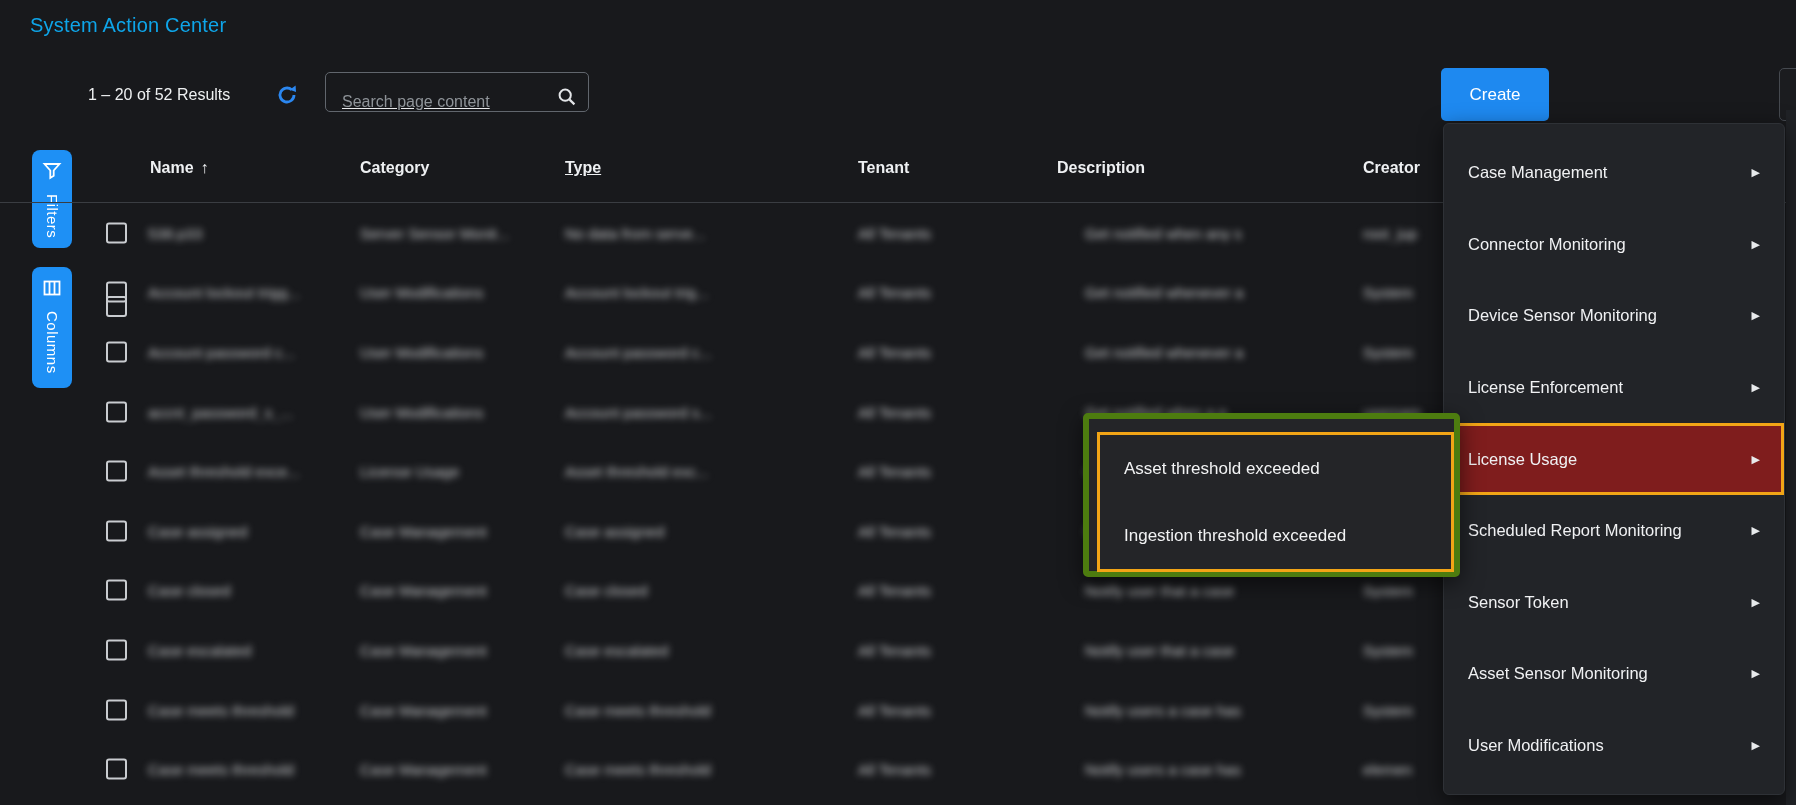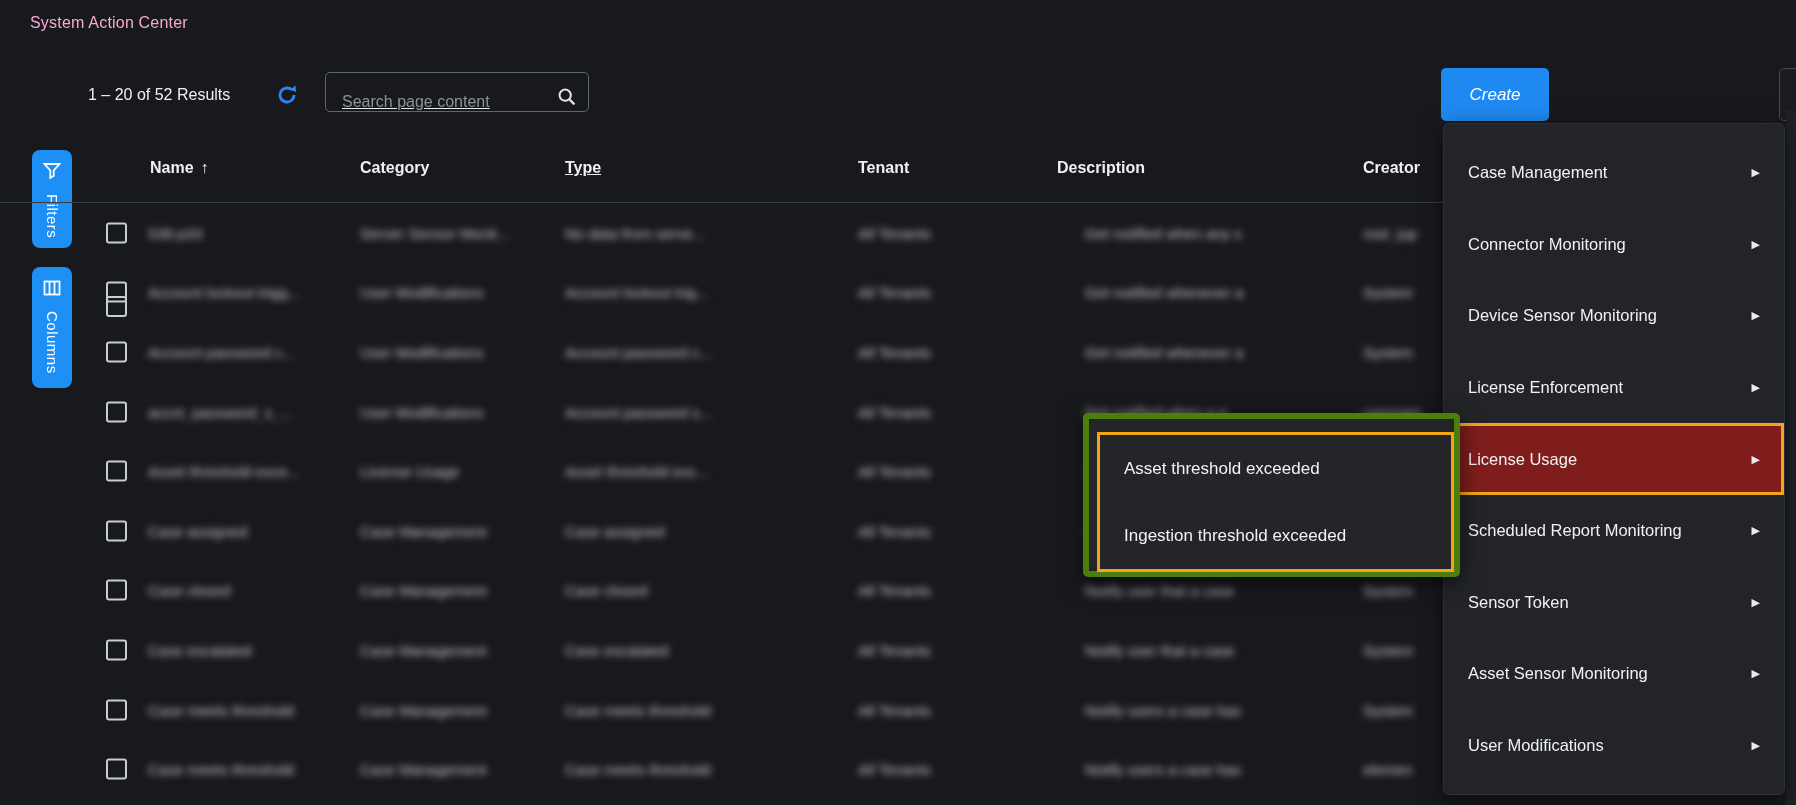--- a/index.html
+++ b/index.html
@@ -1,30 +1,30 @@
 <!DOCTYPE html>
 <html><head>
 <meta charset="utf-8">
 <style>
   html,body{margin:0;padding:0;background:#18191c;}
   .page{position:relative;width:1796px;height:805px;overflow:hidden;
         font-family:"Liberation Sans",sans-serif;background:#18191c;color:#e9eaec;}
-  .title{position:absolute;left:30px;top:14px;font-size:16px;color:#f9a8d4;letter-spacing:.2px;}
+  .title{position:absolute;left:30px;top:14px;font-size:20px;color:#0ea5e9;letter-spacing:.2px;}
   
   .results{position:absolute;left:88px;top:86px;font-size:16px;color:#eef0f1;}
   .refresh{position:absolute;left:276px;top:84px;width:22px;height:22px;cursor:pointer;}
   .searchbox{position:absolute;left:325px;top:72px;width:262px;height:38px;border:1px solid #61666d;
              border-radius:5px;display:flex;align-items:flex-end;background:transparent;text-decoration:underline;}
   .searchbox input{flex:1;background:transparent;border:0;outline:none;padding:0 8px 0 16px;
              font-size:16px;color:#d6d8da;font-family:"Liberation Sans",sans-serif;}
   .searchbox input::placeholder{color:#8e9398;}
   .mag{margin-right:12px;flex:0 0 auto;}
   .btn{position:absolute;top:68px;height:53px;border-radius:5px;display:flex;align-items:center;
        justify-content:center;font-size:17px;cursor:pointer;box-sizing:border-box;}
-  .btn-create{left:1441px;width:108px;background:#1e89f0;color:#fff;font-style:italic;}
+  .btn-create{left:1441px;width:108px;background:#1e89f0;color:#fff;}
   .btn-export{left:1564px;width:200px;border:1px solid #45494f;color:#4191f2;gap:12px;background:#1b1c1f;}
   .btn-partial{left:1779px;width:40px;border:1px solid #45494f;background:#1b1c1f;}
   
   .side-tab{position:absolute;left:32px;width:40px;background:#1e90f5;border-radius:8px;
             display:flex;flex-direction:column;align-items:center;padding-top:11px;box-sizing:border-box;
             gap:9px;cursor:pointer;}
   .side-tab .vlabel{writing-mode:vertical-rl;color:#fff;font-size:15px;letter-spacing:.5px;}
   .tab-filters{top:150px;height:98px;}
   .tab-columns{top:267px;height:121px;}
   

